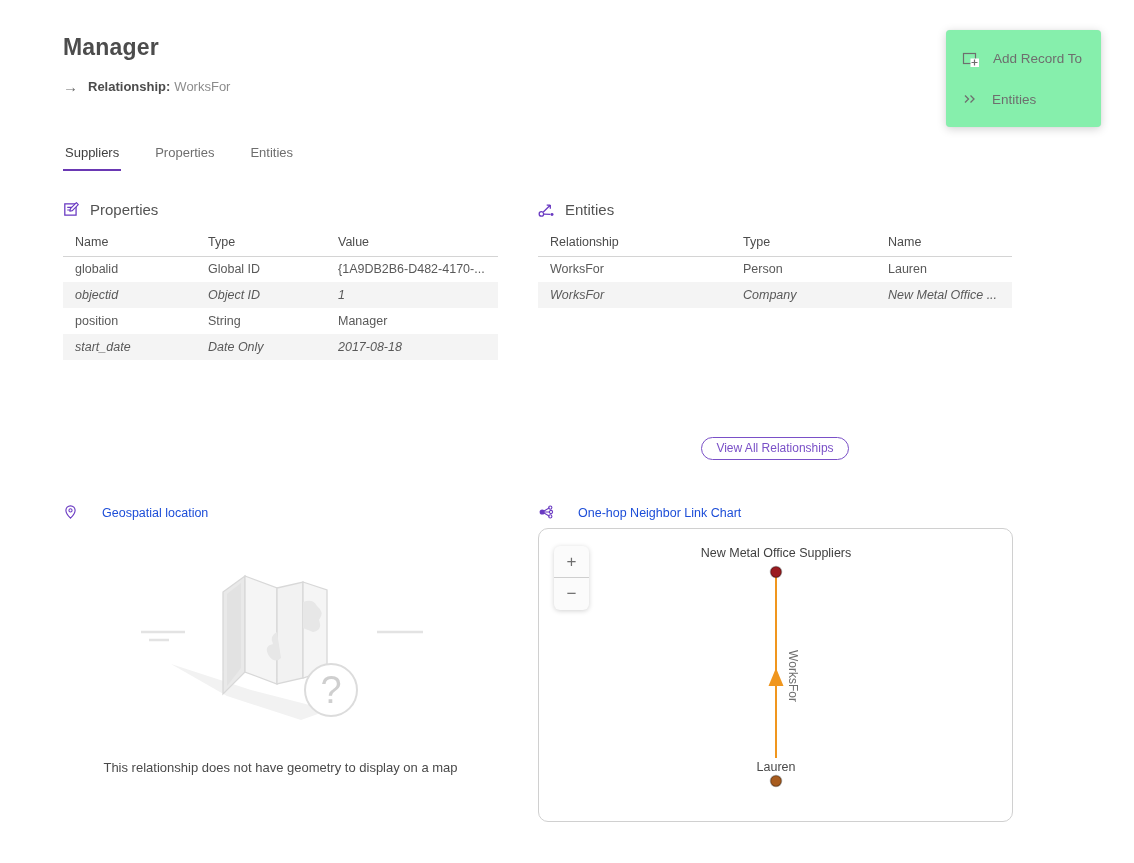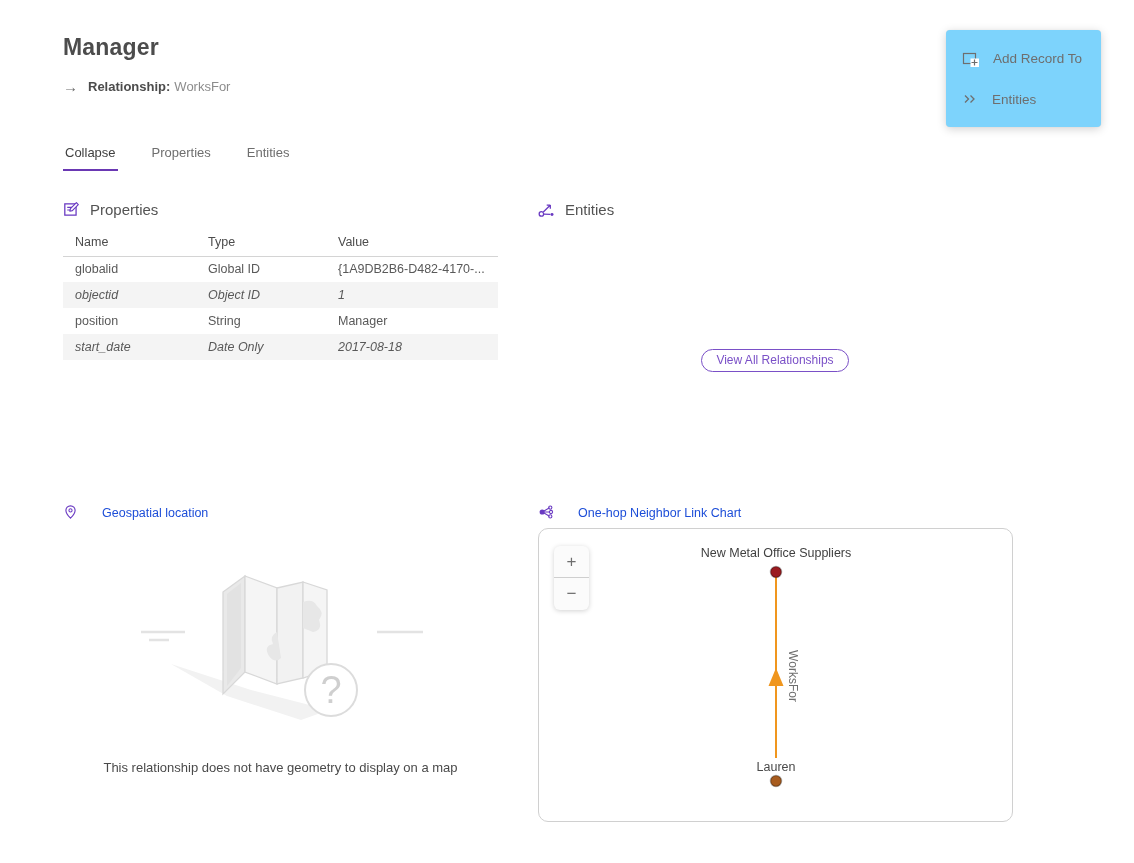--- a/index.html
+++ b/index.html
@@ -15,21 +15,21 @@
   
   .page-title { position:absolute; left:63px; top:34px; font-size:23px; font-weight:700; color:#4c4c4c; letter-spacing:.2px; }
   .subtitle { position:absolute; left:63px; top:78px; font-size:13px; color:#6e6e6e; display:flex; align-items:center; gap:10px; }
   .subtitle .arrow { font-size:15px; color:#6e6e6e; }
   .subtitle b { color:#4c4c4c; font-weight:700; }
   .subtitle .rel-value { color:#8c8c8c; margin-left:4px; }
 
   
   .menu-card {
     position:absolute; left:946px; top:30px; width:155px;
-    background:#7dd3fc; border-radius:4px;
+    background:#86efac; border-radius:4px;
     box-shadow:0 2px 10px rgba(0,0,0,.18), 0 0 1px rgba(0,0,0,.1);
     padding:8px 0;
   }
   .menu-item { display:flex; align-items:center; gap:14px; padding:12px 16px; font-size:13.5px; color:#6e6e6e; cursor:pointer; }
   .menu-item svg { flex:0 0 auto; }
 
   
   .tabs { position:absolute; left:63px; top:143px; display:flex; gap:32px; }
   .tab { font-size:13px; color:#6e6e6e; padding:2px 2px 9px 2px; border-bottom:2px solid transparent; cursor:pointer; }
   .tab.active { color:#404040; border-bottom-color:#6a38b3; }
@@ -109,21 +109,21 @@
     </div>
     <div class="menu-item">
       <svg width="16" height="16" viewBox="0 0 16 16">
         <path d="M3 4.5 L6.5 8 L3 11.5 M8.5 4.5 L12 8 L8.5 11.5" fill="none" stroke="#6e6e6e" stroke-width="1.3"></path>
       </svg>
       <span>Entities</span>
     </div>
   </div>
 
   <div class="tabs">
-    <div class="tab active">Collapse</div>
+    <div class="tab active">Suppliers</div>
     <div class="tab">Properties</div>
     <div class="tab">Entities</div>
   </div>
 
   <div class="props-section">
     <div class="section-header">
       <svg width="17" height="17" viewBox="0 0 16 16">
         <rect x="1.7" y="2.7" width="10.6" height="10.6" fill="none" stroke="#6a3ac2" stroke-width="1.2"></rect>
         <path d="M4 6 h5 M4 8.5 h3.5" stroke="#6a3ac2" stroke-width="1.1" fill="none"></path>
         <path d="M12.6 1.6 l1.8 1.8 -5.6 5.6 -2.4 0.6 0.6 -2.4 z" fill="#ffffff" stroke="#6a3ac2" stroke-width="1.1" stroke-linejoin="round"></path>
@@ -166,20 +166,41 @@
   <div class="ents-section">
     <div class="section-header">
       <svg width="17" height="17" viewBox="0 0 16 16">
         <circle cx="3.2" cy="12.2" r="2.1" fill="none" stroke="#6a3ac2" stroke-width="1.2"></circle>
         <path d="M5 10.4 L11.2 4.2 M11.6 3.8 h-3.4 M11.6 3.8 v3.4" fill="none" stroke="#6a3ac2" stroke-width="1.2"></path>
         <circle cx="13.2" cy="12.6" r="1.4" fill="#6a3ac2"></circle>
         <path d="M5.4 12.4 L11.6 12.6" stroke="#6a3ac2" stroke-width="1.1"></path>
       </svg>
       <span>Entities</span>
     </div>
+    <table class="data">
+      <thead>
+        <tr>
+          <th style="width:193px">Relationship</th>
+          <th style="width:145px">Type</th>
+          <th>Name</th>
+        </tr>
+      </thead>
+      <tbody>
+        <tr>
+          <td>WorksFor</td>
+          <td>Person</td>
+          <td class="link">Lauren</td>
+        </tr>
+        <tr class="stripe">
+          <td>WorksFor</td>
+          <td>Company</td>
+          <td class="link">New Metal Office ...</td>
+        </tr>
+      </tbody>
+    </table>
     <div class="btn-row ents">
       <button class="pill-btn">View All Relationships</button>
     </div>
   </div>
 
   <div class="geo-section">
     <div class="subsection-header">
       <svg width="15" height="16" viewBox="0 0 16 16">
         <path d="M8 1.4 C5.1 1.4 3.1 3.7 3.1 6.4 C3.1 9.9 8 14.6 8 14.6 C8 14.6 12.9 9.9 12.9 6.4 C12.9 3.7 10.9 1.4 8 1.4 Z" fill="none" stroke="#6a3ac2" stroke-width="1.2"></path>
         <circle cx="8" cy="6.3" r="1.7" fill="none" stroke="#6a3ac2" stroke-width="1.1"></circle>

